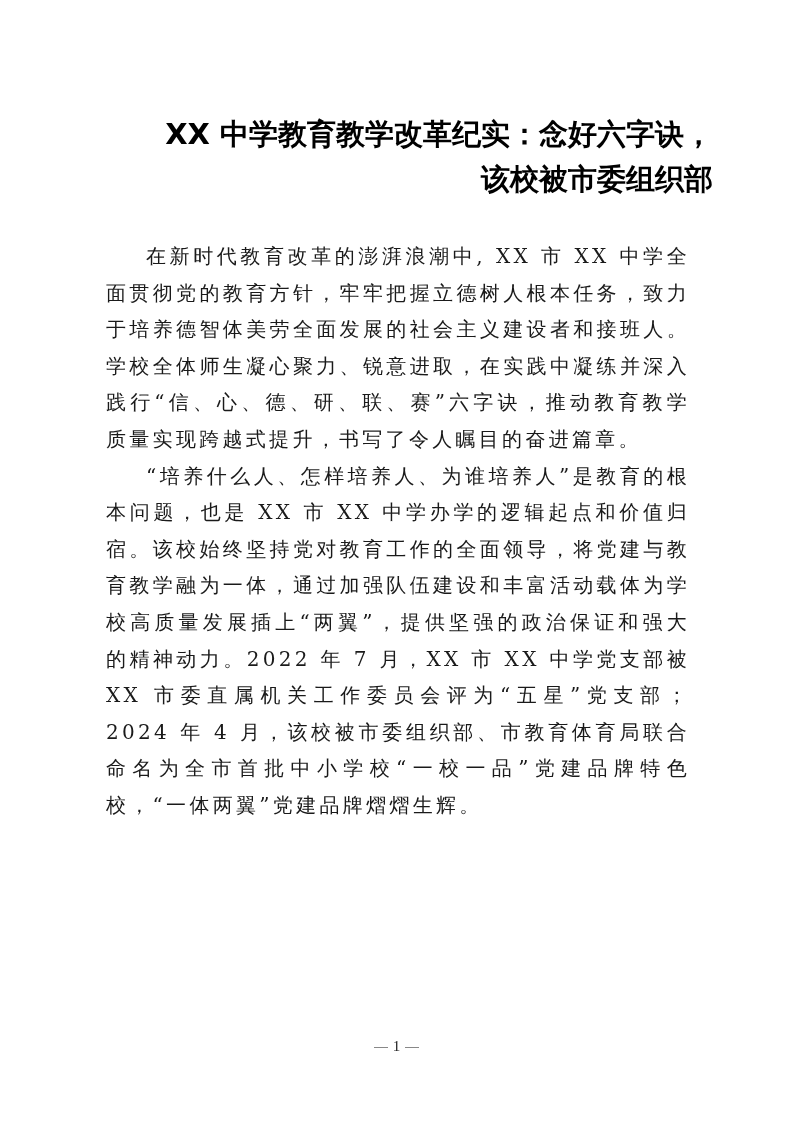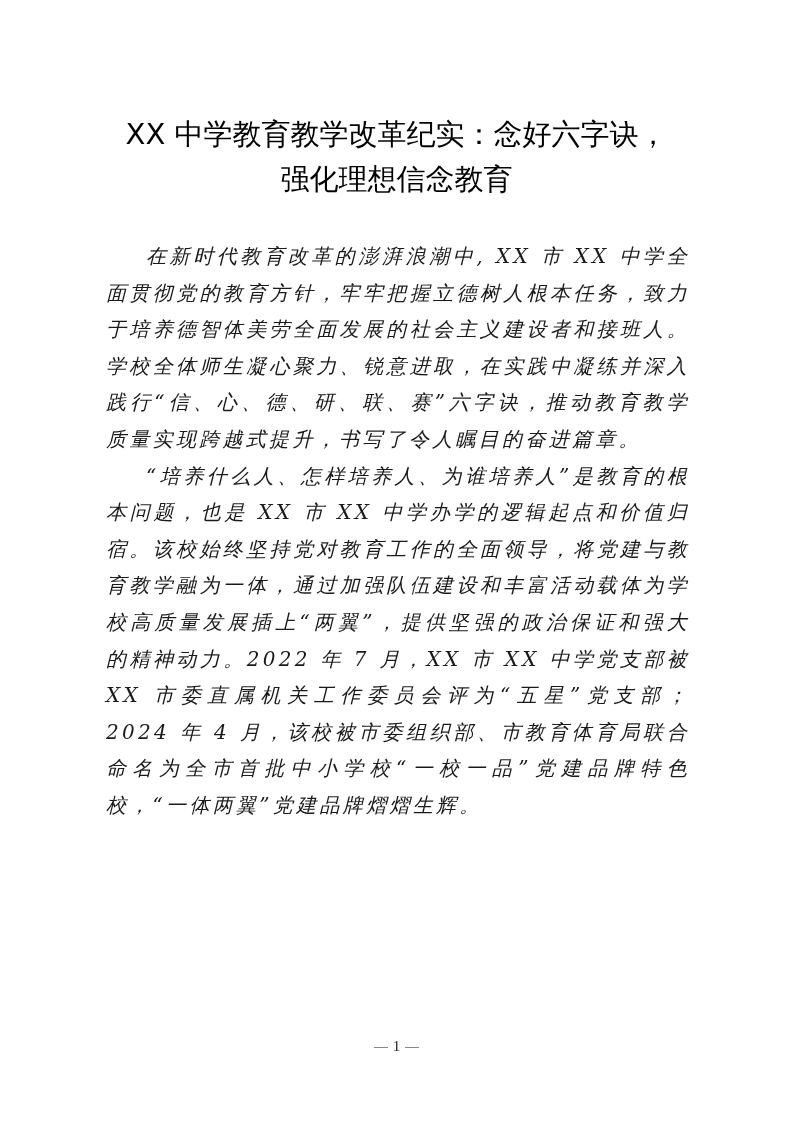--- a/index.html
+++ b/index.html
@@ -20,39 +20,38 @@
       left: 0; top: 0;
       width: 793px;
       height: 1122px;
       background: #ffffff;
     }
     .title {
       position: absolute;
       left: 80px;
       width: 633px;
       top: 112px;
-      text-align: center;
+      text-align: right;
       font-family: "DejaVu Sans", "Liberation Sans", sans-serif;
-      font-weight: normal;
+      font-weight: bold;
       font-size: 29px;
       line-height: 45px;
       color: #000000;
       letter-spacing: 0px;
     }
     .body-text {
       position: absolute;
       left: 106px;
       width: 584px;
       top: 238px;
       font-size: 20px;
       line-height: 36.6px;
       text-align: justify;
       color: #1a1a1a;
       letter-spacing: 3.3px;
-      font-style: italic;
     }
     .body-text p {
       margin: 0;
       text-indent: 2em;
       text-align: justify;
     }
     .page-number {
       position: absolute;
       left: 0;
       width: 793px;
@@ -71,21 +70,21 @@
       margin: 0 5px;
     }
   </style>
 </head>
 <body>
 
 <div class="page">
 
   <div class="title">
     <div>XX 中学教育教学改革纪实：念好六字诀，</div>
-    <div>强化理想信念教育</div>
+    <div>该校被市委组织部</div>
   </div>
 
   <div class="body-text">
     <p>在新时代教育改革的澎湃浪潮中, XX 市 XX 中学全面贯彻党的教育方针，牢牢把握立德树人根本任务，致力于培养德智体美劳全面发展的社会主义建设者和接班人。学校全体师生凝心聚力、锐意进取，在实践中凝练并深入践行“信、心、德、研、联、赛”六字诀，推动教育教学质量实现跨越式提升，书写了令人瞩目的奋进篇章。</p>
     <p>“培养什么人、怎样培养人、为谁培养人”是教育的根本问题，也是 XX 市 XX 中学办学的逻辑起点和价值归宿。该校始终坚持党对教育工作的全面领导，将党建与教育教学融为一体，通过加强队伍建设和丰富活动载体为学校高质量发展插上“两翼”，提供坚强的政治保证和强大的精神动力。2022 年 7 月，XX 市 XX 中学党支部被 XX 市委直属机关工作委员会评为“五星”党支部； 2024 年 4 月，该校被市委组织部、市教育体育局联合命名为全市首批中小学校“一校一品”党建品牌特色校，“一体两翼”党建品牌熠熠生辉。</p>
   </div>
 
   <div class="page-number">
     <span class="dash"></span><span>1</span><span class="dash"></span>
   </div>

